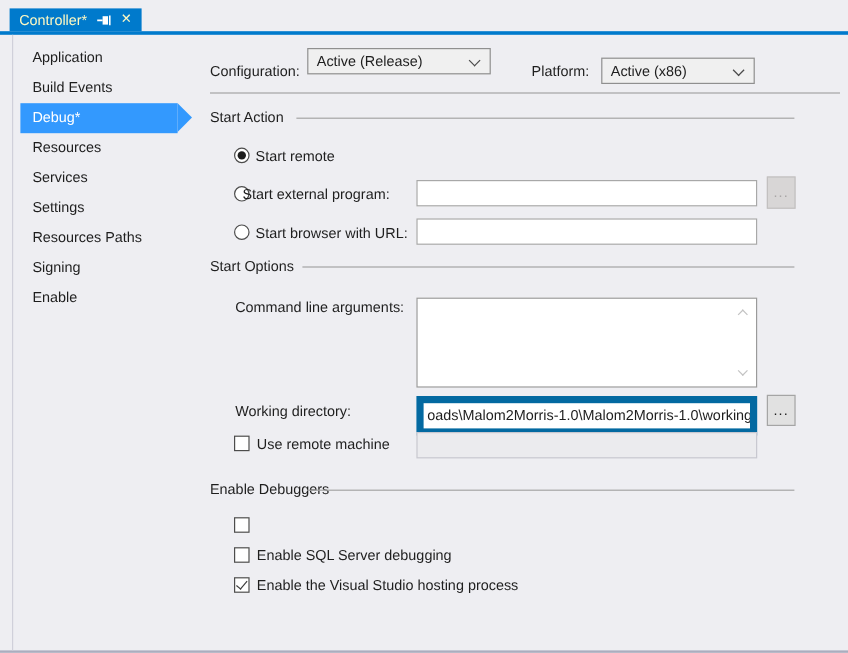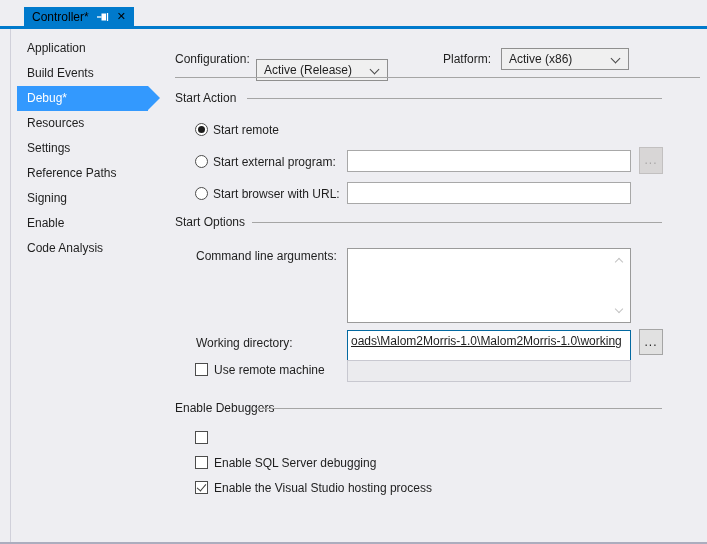--- a/index.html
+++ b/index.html
@@ -1,21 +1,21 @@
 <!DOCTYPE html>
 <html><head>
 <meta charset="utf-8">
 <style>
   * { margin:0; padding:0; box-sizing:border-box; }
   html,body { width:707px; height:544px; }
   body { font-family:"Liberation Sans", sans-serif; font-size:12px; color:#1e1e1e; background:#eeeef2; overflow:hidden; }
   .page { position:relative; width:707px; height:544px; background:#eeeef2; border-bottom:2px solid #abadbe; }
 
   
-  .tab { position:absolute; left:24px; top:7px; height:19px; background:#007acc; color:#000000;
+  .tab { position:absolute; left:8px; top:7px; height:19px; background:#007acc; color:#fef9c3;
          display:inline-flex; align-items:center; padding:0 8px; gap:7px; cursor:default; }
   .tab-title { font-size:12px; white-space:nowrap; }
   .tab .close { font-size:11px; line-height:1; }
   .topline { position:absolute; left:0; top:26px; width:707px; height:3px; background:#007acc; }
 
   
   .side-border { position:absolute; left:10px; top:29px; width:1px; height:513px; background:#d0d0da; }
   .sidebar { position:absolute; left:11px; top:36px; list-style:none; }
   .sidebar li { height:25px; line-height:25px; padding-left:16px; white-space:nowrap; cursor:default; }
   .sidebar li.selected { position:relative; background:#3399fe; color:#fff; margin-left:6px; padding-left:10px; width:131px; }
@@ -29,21 +29,21 @@
 
   
   .dropdown { height:22px; background:#f0f0f0; border:1px solid #8f8f8f; cursor:default; }
   .dd-val { position:absolute; left:7px; top:3px; line-height:15px; white-space:nowrap; }
   .chev { position:absolute; right:9px; top:6px; width:7px; height:7px;
           border-right:1.3px solid #4a4a4a; border-bottom:1.3px solid #4a4a4a; transform:rotate(45deg); }
 
   
   .textbox { height:22px; background:#fff; border:1px solid #a8a8a8; overflow:hidden; }
   .tb-text { display:block; padding:3px 2px 0 3px; line-height:15px; white-space:nowrap; overflow:hidden; }
-  .textbox.focused { border:1px solid #0369a1; height:33px;text-decoration:underline; }
+  .textbox.focused { border:6px solid #0369a1; height:33px; }
   .textbox.disabled { background:#ebebee; border:1px solid #c8c8d0; }
   .textarea { height:75px; background:#fff; border:1px solid #9a9a9a; }
   .scroll-up,.scroll-down { position:absolute; right:8px; width:6px; height:6px;
           border-right:1.5px solid #c3c3c3; border-bottom:1.5px solid #c3c3c3; }
   .scroll-up { top:10px; transform:rotate(-135deg); }
   .scroll-down { bottom:10px; transform:rotate(45deg); }
 
   
   .browse { width:24px; text-align:center; line-height:24px; letter-spacing:1px; cursor:default; }
   .browse.enabled { height:26px; background:#e1e1e1; border:1px solid #a5a5a5; color:#1e1e1e; }
@@ -71,47 +71,47 @@
     <span class="close">✕</span>
   </div>
   <div class="topline"></div>
 
   <div class="side-border"></div>
   <ul class="sidebar">
     <li>Application</li>
     <li>Build Events</li>
     <li class="selected">Debug*</li>
     <li>Resources</li>
+    <li>Services</li>
     <li>Settings</li>
-    <li>Reference Paths</li>
+    <li>Resources Paths</li>
     <li>Signing</li>
     <li>Enable</li>
-    <li>Code Analysis</li>
   </ul>
 
   <span class="abs lbl" style="left:175px;top:52px">Configuration:</span>
-  <div class="abs dropdown" style="left:256px;top:59px;width:132px">
+  <div class="abs dropdown" style="left:256px;top:40px;width:153px">
     <span class="dd-val">Active (Release)</span>
     <span class="chev"></span>
   </div>
   <span class="abs lbl" style="left:443px;top:52px">Platform:</span>
   <div class="abs dropdown" style="left:501px;top:48px;width:128px">
     <span class="dd-val">Active (x86)</span>
     <span class="chev"></span>
   </div>
   <div class="abs rule" style="left:175px;top:77px;width:525px"></div>
 
   <span class="abs hdr" style="left:175px;top:91px">Start Action</span>
   <div class="abs rule" style="left:247px;top:98px;width:415px"></div>
 
   <span class="abs radio selected" style="left:195px;top:123px"></span>
   <span class="abs lbl" style="left:213px;top:123px">Start remote</span>
 
   <span class="abs radio" style="left:195px;top:155px"></span>
-  <span class="abs lbl" style="left:213px;top:155px">Start external program:</span>
+  <span class="abs lbl" style="left:202px;top:155px">Start external program:</span>
   <div class="abs textbox" style="left:347px;top:150px;width:284px">
     <span class="tb-text"></span>
   </div>
   <div class="abs browse disabled" style="left:639px;top:147px">...</div>
 
   <span class="abs radio" style="left:195px;top:187px"></span>
   <span class="abs lbl" style="left:213px;top:187px">Start browser with URL:</span>
   <div class="abs textbox" style="left:347px;top:182px;width:284px">
     <span class="tb-text"></span>
   </div>

